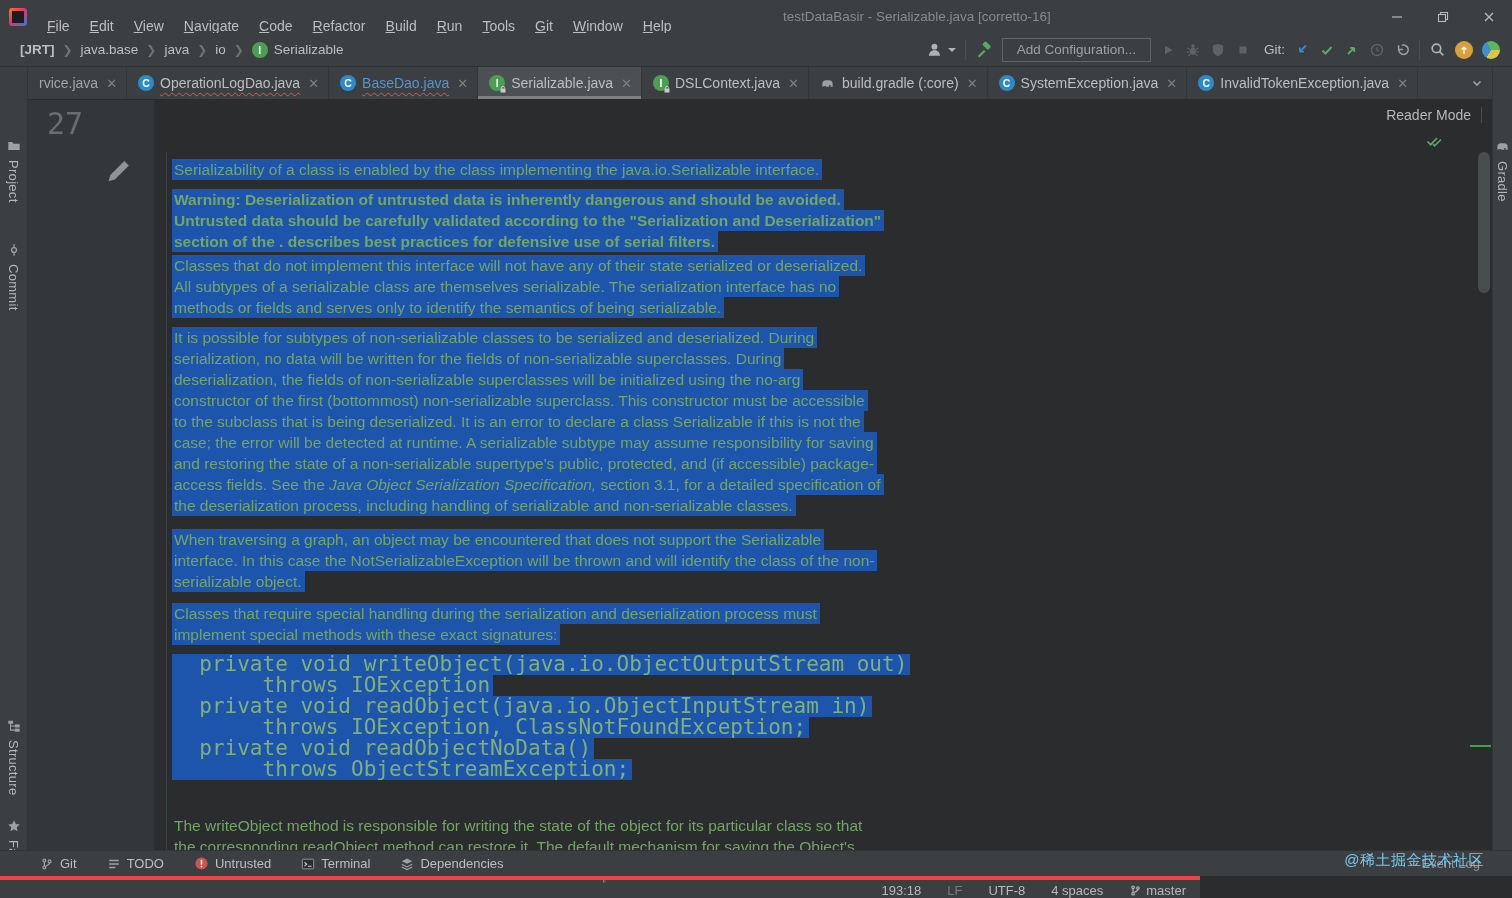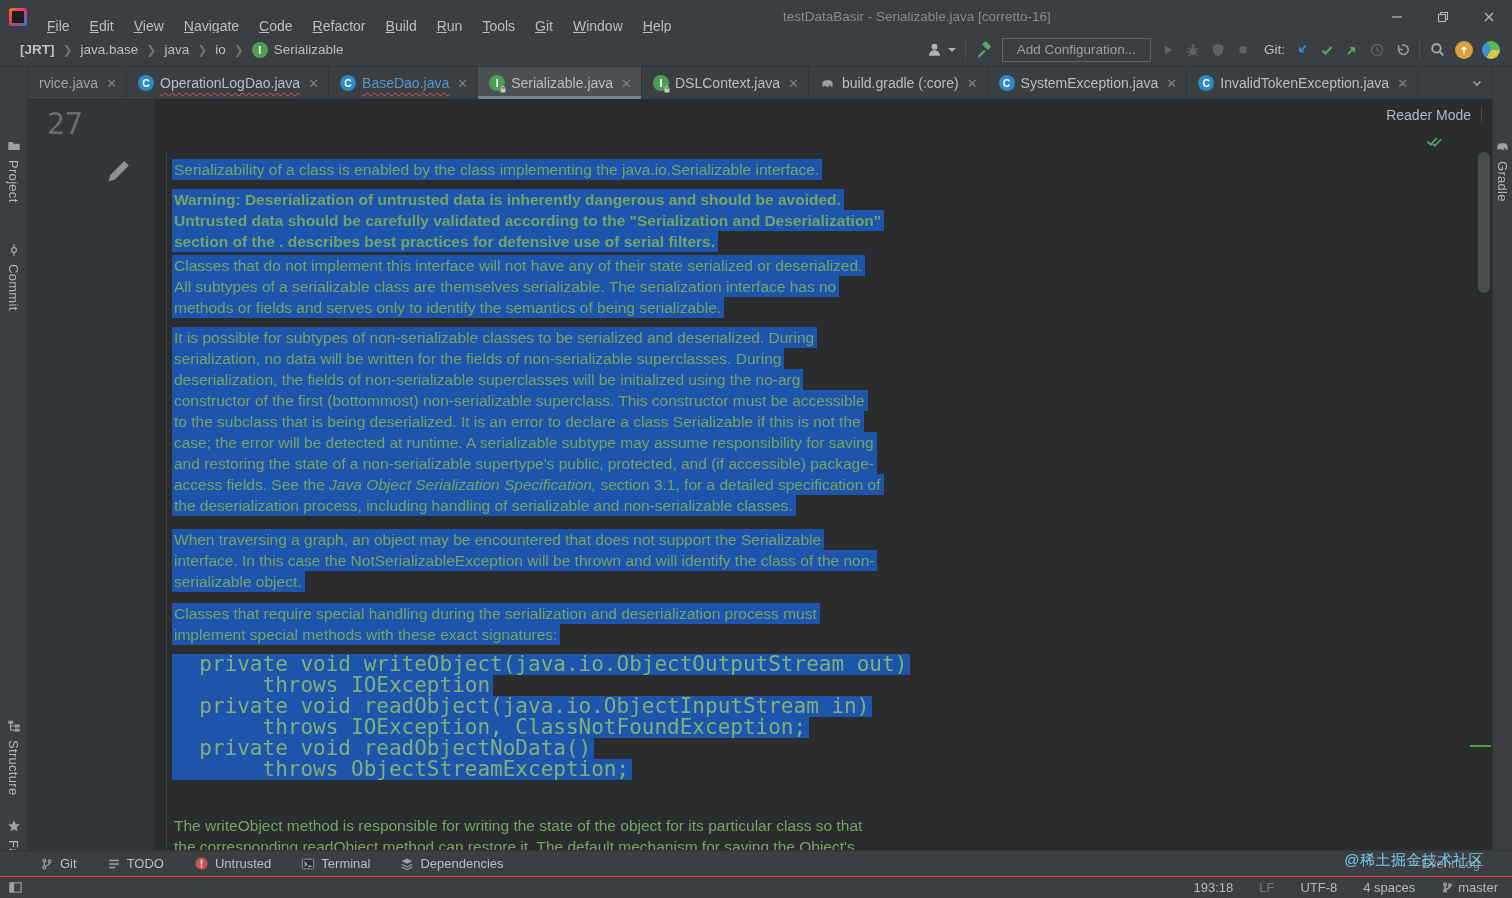--- a/index.html
+++ b/index.html
@@ -111,22 +111,22 @@
 
   
   .bottombar { position:absolute; left:0; top:850px; width:1512px; height:26px; background:#3c3f41;
     border-top:1px solid #313437; display:flex; align-items:center; font-size:13px; gap:30px; padding-left:40px; }
   .bb-item { display:flex; align-items:center; gap:6px; color:#bcbec0; cursor:default; }
   .event-log { margin-left:auto; margin-right:32px; color:#8f9396; display:flex; align-items:center; gap:6px; }
   .watermark { position:absolute; right:28px; top:851px; font-size:15px; color:#7dd3fc; opacity:.92;
     letter-spacing:.5px; z-index:6; font-family:"Liberation Sans", sans-serif; }
 
   
-  .statusbar { position:absolute; left:0; top:876px; width:1512px; height:22px; background:#3c3f41;
-    border-top:1px solid #ef4444; display:flex; align-items:center; font-size:13px; color:#b6babd; }
+  .statusbar { position:absolute; left:0; top:876px; width:1200px; height:22px; background:#3c3f41;
+    border-top:4px solid #ef4444; display:flex; align-items:center; font-size:13px; color:#b6babd;flex-direction:column; }
   .corner-toggle { margin-left:8px; }
   .status-right { margin-left:auto; display:flex; align-items:center; gap:26px; margin-right:14px; }
   .status-item { cursor:default; }
   .status-item.dim { color:#75797b; }
   .branch-item { display:flex; align-items:center; gap:4px; }
 </style>
 </head>
 <body>
 
 <div class="window">

